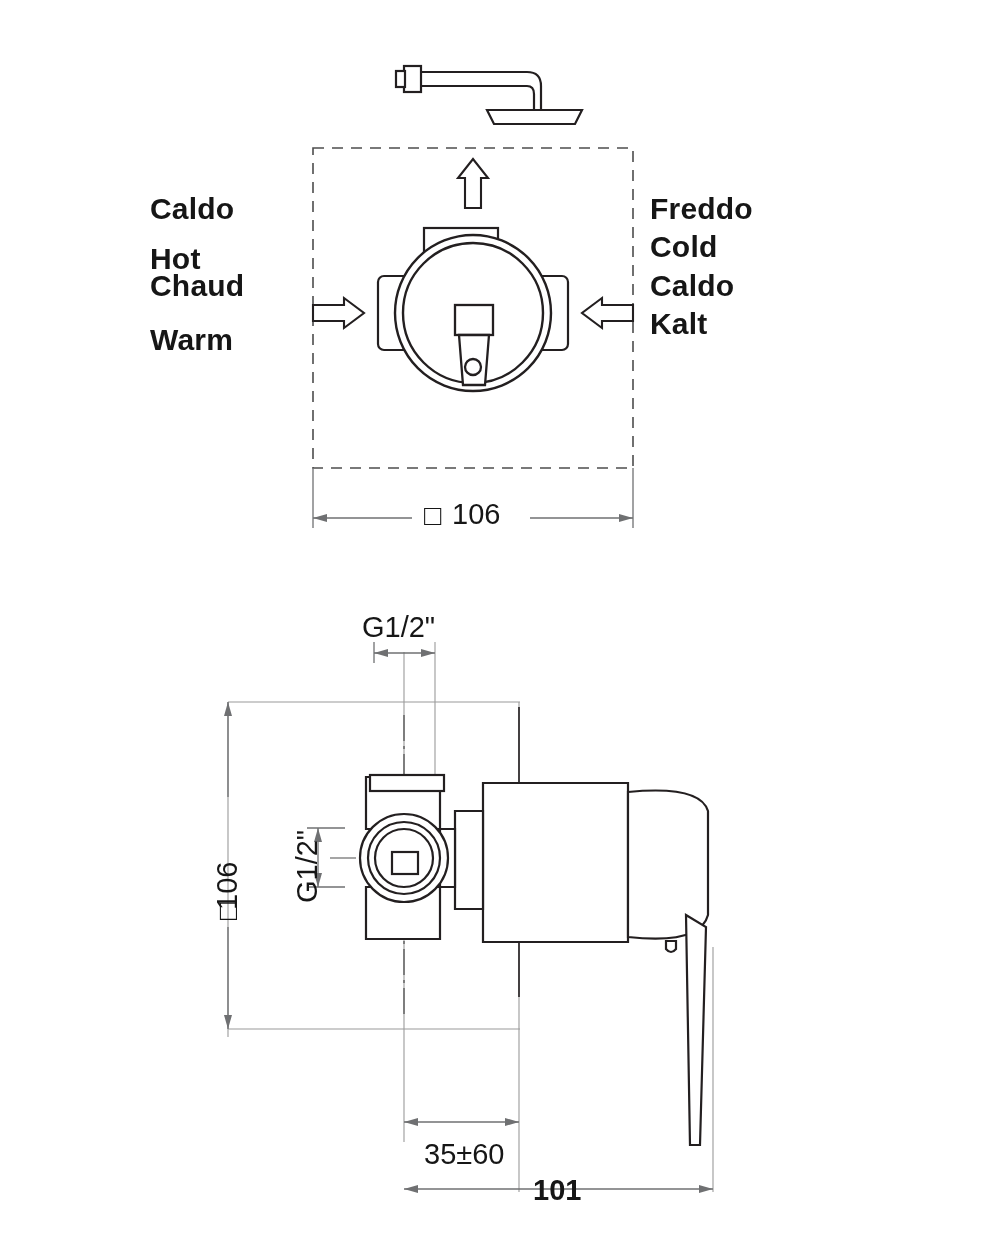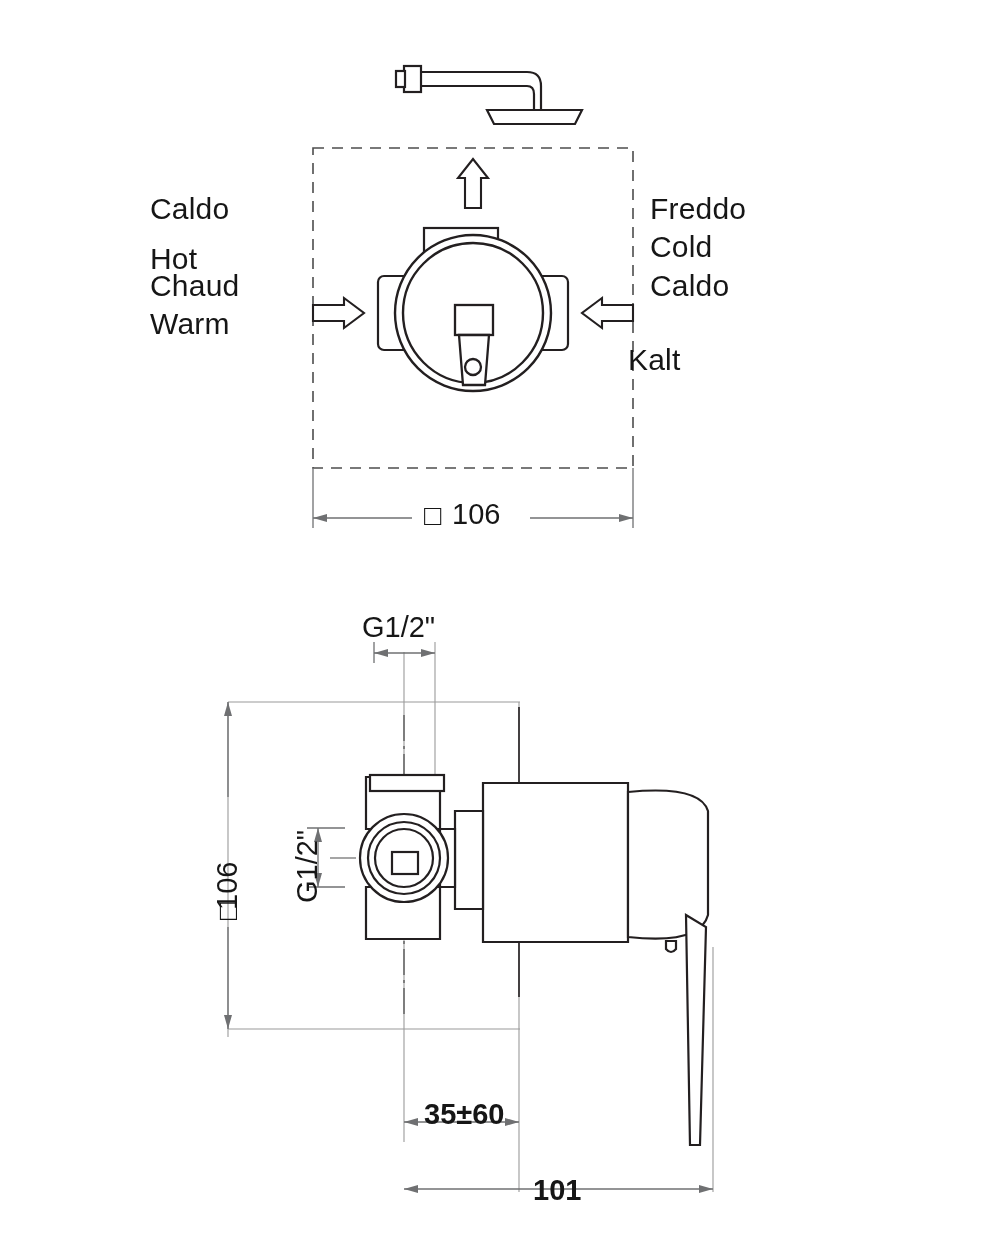--- a/index.html
+++ b/index.html
@@ -22,20 +22,21 @@
   .label {
     position: absolute;
     font-family: "Liberation Sans", sans-serif;
     color: #161616;
     white-space: pre;
     line-height: 1.0;
   }
   .lbl-lang {
     font-size: 30px;
     letter-spacing: 0.2px;
+    font-weight: bold;
   }
   .lbl-dim {
     font-size: 29px;
   }
   .rot90 {
     transform-origin: 0 0;
     transform: rotate(-90deg);
   }
   svg { display: block; }
 </style>
@@ -92,26 +93,26 @@
       <line x1="313" y1="518" x2="412" y2="518"></line>
       <line x1="530" y1="518" x2="633" y2="518"></line>
       <path d="M313 518 L327 514 L327 522 Z" fill="#6f7072" stroke="none"></path>
       <path d="M633 518 L619 514 L619 522 Z" fill="#6f7072" stroke="none"></path>
     </g>
   </svg>
 
   <div class="label lbl-lang" style="left:150px; top:194px;">Caldo</div>
   <div class="label lbl-lang" style="left:150px; top:244px;">Hot</div>
   <div class="label lbl-lang" style="left:150px; top:271px;">Chaud</div>
-  <div class="label lbl-lang" style="left:150px; top:309px;">Warm</div>
+  <div class="label lbl-lang" style="left:150px; top:325px;">Warm</div>
 
   <div class="label lbl-lang" style="left:650px; top:194px;">Freddo</div>
   <div class="label lbl-lang" style="left:650px; top:232px;text-align:right;">Cold</div>
   <div class="label lbl-lang" style="left:650px; top:271px;">Caldo</div>
-  <div class="label lbl-lang" style="left:628px; top:309px;margin-top:36px;">Kalt</div>
+  <div class="label lbl-lang" style="left:650px; top:309px;">Kalt</div>
 
   <div class="label lbl-dim" style="left:424px; top:501px;">□</div>
   <div class="label lbl-dim" style="left:452px; top:500px;">106</div>
 
   <svg width="1001" height="660" viewBox="0 0 1001 660" style="position:absolute; left:0; top:597px;">
 
     <g stroke="#9a9a9a" fill="none" stroke-width="1.1">
       <line x1="228" y1="105" x2="228" y2="440"></line>
       <line x1="228" y1="105" x2="520" y2="105"></line>
       <line x1="228" y1="432" x2="520" y2="432"></line>
@@ -191,17 +192,17 @@
     </g>
   </svg>
 
   <div class="label lbl-dim" style="left:362px; top:613px;">G1/2"</div>
 
   <div class="label lbl-dim rot90" style="left:213px; top:910px;">106</div>
   <div class="label lbl-dim rot90" style="left:213px; top:920px;">□</div>
 
   <div class="label lbl-dim rot90" style="left:293px; top:903px;">G1/2"</div>
 
-  <div class="label lbl-dim" style="left:424px; top:1100px;font-weight:bold;">35±60</div>
+  <div class="label lbl-dim" style="left:424px; top:1140px;">35±60</div>
 
   <div class="label lbl-dim" style="left:533px; top:1176px;font-weight:bold;">101</div>
 
 </div>
 
 </body></html>

